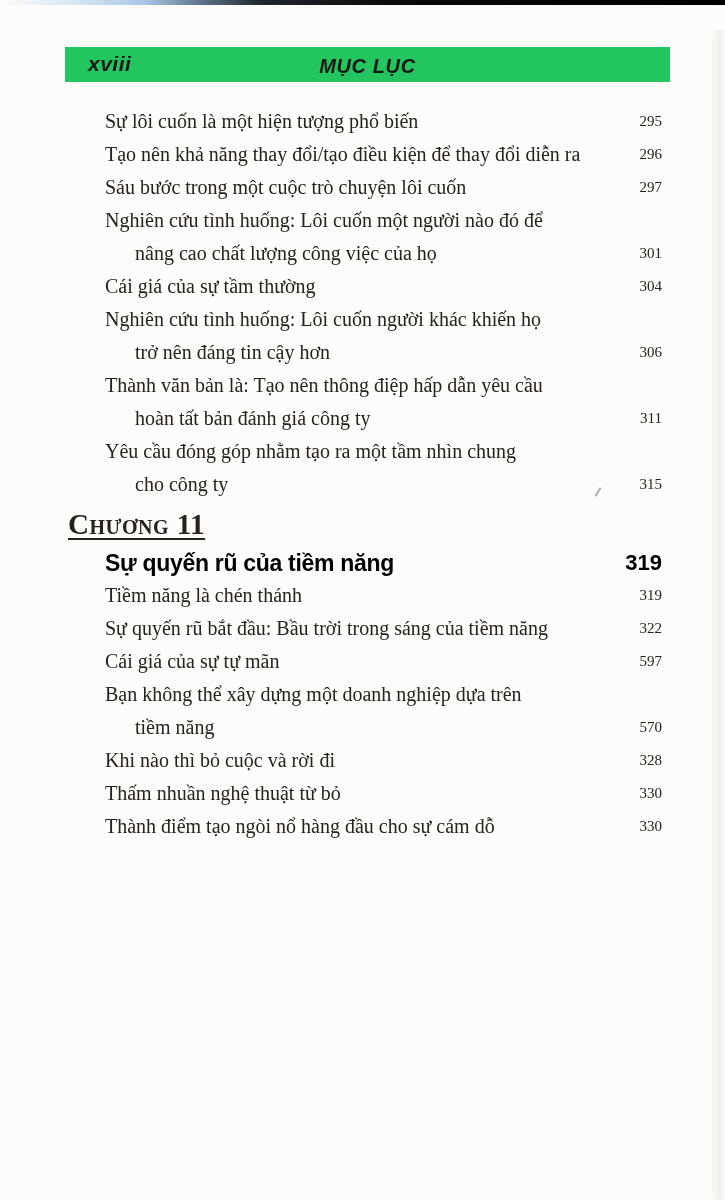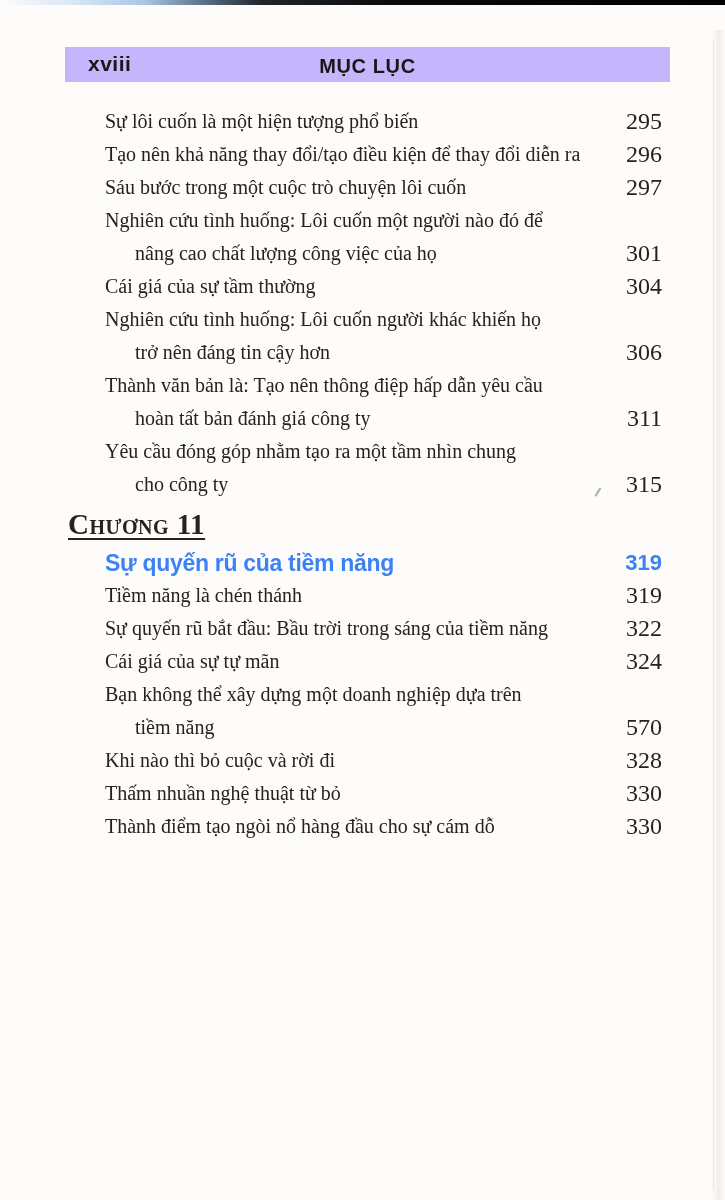--- a/index.html
+++ b/index.html
@@ -26,23 +26,24 @@
     position:absolute;top:30px;right:0;width:14px;height:1170px;
     background:linear-gradient(90deg,rgba(0,0,0,0) 0%,rgba(120,115,105,0.06) 40%,rgba(120,115,105,0.10) 60%,rgba(255,255,255,0) 100%);
   }
   .page-edge-line{
     position:absolute;top:40px;right:11px;width:1px;height:1150px;
     background:rgba(100,95,88,0.10);
   }
   
   .running-header{
     position:absolute;left:65px;top:47px;width:605px;height:35px;
-    background:#c4b5fd;
+    background:#22c55e;
     font-family:"Liberation Sans","DejaVu Sans",sans-serif;
     font-weight:bold;
+    font-style:italic;
   }
   .running-header .folio{
     position:absolute;left:23px;top:5px;font-size:21px;letter-spacing:0.5px;color:#191817;
   }
   .running-header .rtitle{
     position:absolute;left:0;right:0;top:8px;text-align:center;
     font-size:20px;letter-spacing:0.6px;color:#191817;
   }
   
   .toc{
@@ -52,41 +53,41 @@
   .toc-row{
     position:relative;padding-right:55px;
     font-size:20px;line-height:33px;
   }
   .entry-text{
     white-space:pre;           
     padding-left:30px;text-indent:-30px;  
   }
   .entry-num{
     position:absolute;right:0;bottom:0;width:52px;text-align:right;
-    font-size:24px;line-height:33px;
+    font-size:15px;line-height:33px;
   }
   
   .chapter{margin-top:6px;}
   .chapter-heading{
     margin-left:-37px;            
     font-variant:small-caps;
     font-weight:bold;
     font-size:29px;line-height:34px;letter-spacing:0.5px;
   }
   .chapter-heading .underlined{
     text-decoration:underline;
     text-decoration-thickness:2px;
     text-underline-offset:4px;
     margin-top:48px;
   }
   .chapter-title-row{
     position:relative;padding-right:55px;margin-top:6px;
     font-family:"Liberation Sans","DejaVu Sans",sans-serif;
     font-weight:bold;font-size:23px;line-height:32px;letter-spacing:-0.3px;
-    color:#3b82f6;
+    color:#000000;
   }
   .chapter-title-row .entry-num{
     font-family:"Liberation Sans","DejaVu Sans",sans-serif;
     font-weight:bold;font-size:22px;line-height:32px;letter-spacing:0;
   }
   
   .scan-artifact{
     position:absolute;left:597px;top:487px;width:2px;height:10px;
     background:#8d8d88;transform:rotate(32deg);opacity:0.7;border-radius:1px;
   }
@@ -156,21 +157,21 @@
     <div class="toc-row">
       <div class="entry-text">Tiềm năng là chén thánh</div>
       <div class="entry-num">319</div>
     </div>
     <div class="toc-row">
       <div class="entry-text">Sự quyến rũ bắt đầu: Bầu trời trong sáng của tiềm năng</div>
       <div class="entry-num">322</div>
     </div>
     <div class="toc-row">
       <div class="entry-text">Cái giá của sự tự mãn</div>
-      <div class="entry-num">324</div>
+      <div class="entry-num">597</div>
     </div>
     <div class="toc-row">
       <div class="entry-text">Bạn không thể xây dựng một doanh nghiệp dựa trên
 tiềm năng</div>
       <div class="entry-num">570</div>
     </div>
     <div class="toc-row">
       <div class="entry-text">Khi nào thì bỏ cuộc và rời đi</div>
       <div class="entry-num">328</div>
     </div>

